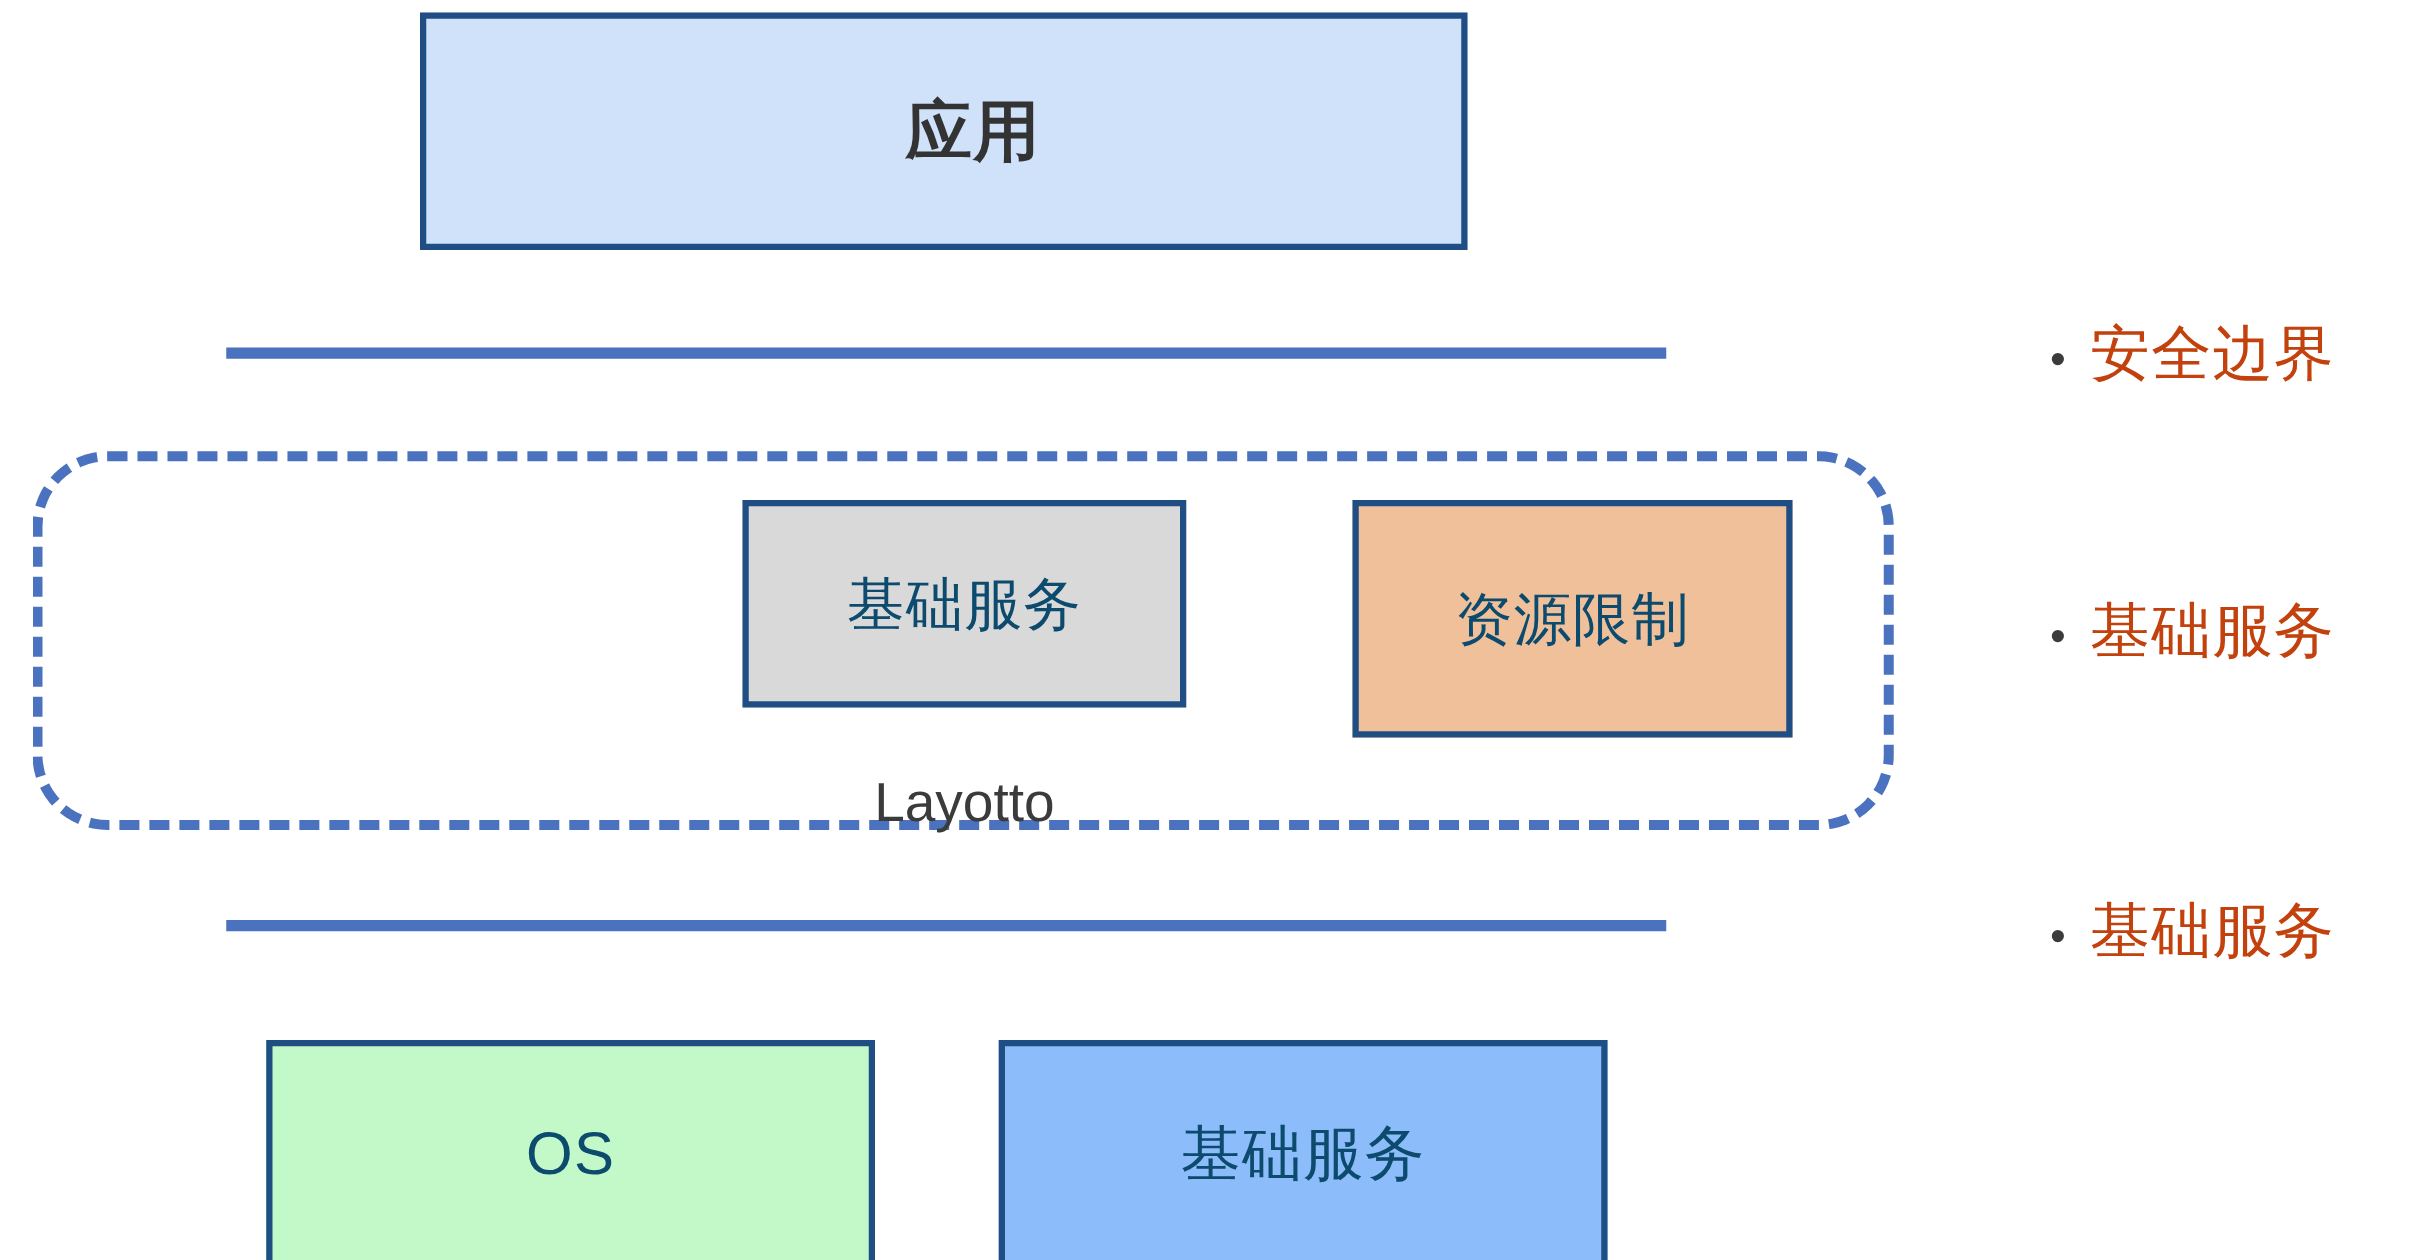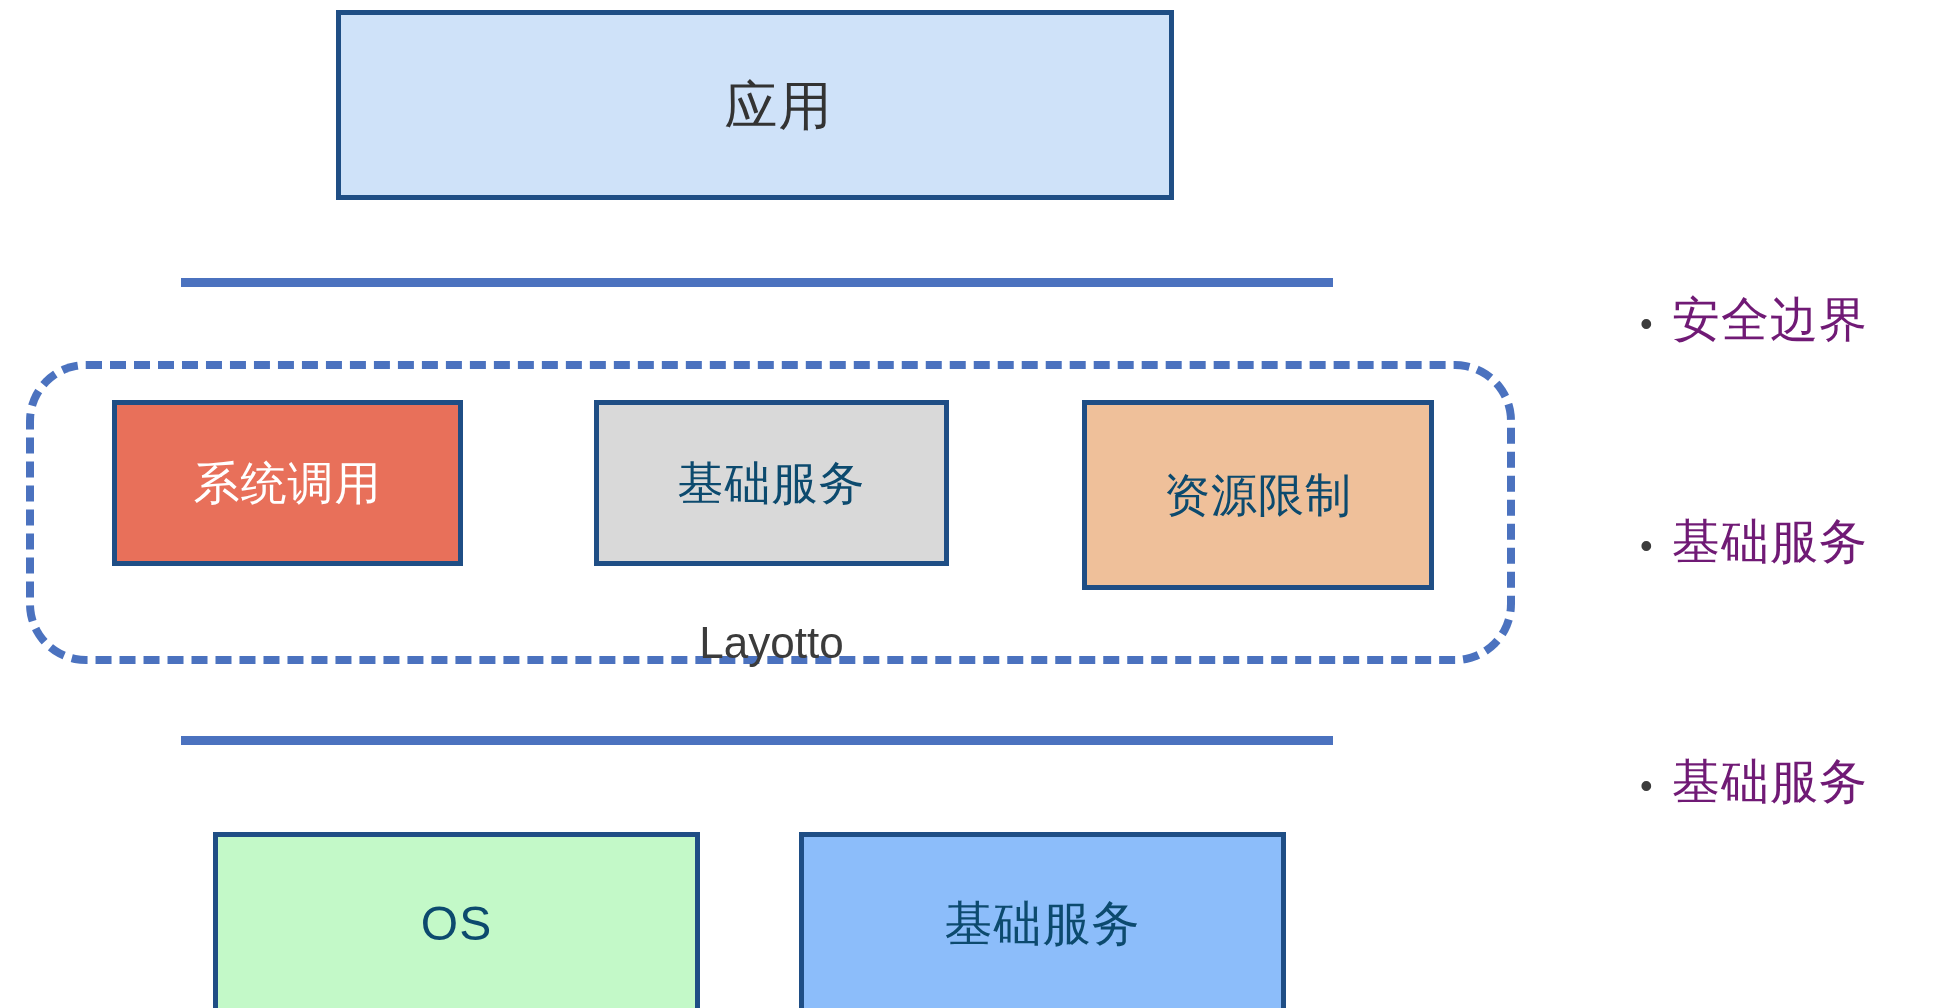--- a/index.html
+++ b/index.html
@@ -33,21 +33,21 @@
   }
 
   
   #app-box {
     left: 336px;
     top: 10px;
     width: 838px;
     height: 190px;
     background: #cfe2f9;
     font-size: 53px;
-    font-weight: 400;
+    font-weight: 700;
     color: #333333;
     padding-left: 47px;
   }
 
   
   .divider {
     position: absolute;
     left: 181px;
     width: 1152px;
     height: 9px;
@@ -141,41 +141,39 @@
     white-space: nowrap;
   }
   .bullet-dot {
     width: 32px;
     font-size: 36px;
     color: #3b3b3b;
     line-height: 1;
   }
   .bullet-text {
     font-size: 48px;
-    color: #701a75;
+    color: #c2410c;
     letter-spacing: 1px;
     line-height: 1;
-    margin-top: 36px;
   }
   #bullet-0 { top: 260px; }
   #bullet-1 { top: 482px; }
   #bullet-2 { top: 722px; }
 </style>
 </head>
 <body>
 
 <div id="canvas">
 
   <div class="box" id="app-box">应用</div>
 
   <div class="divider" id="divider-top"></div>
 
   <div id="layotto-container"></div>
 
-  <div class="box" id="syscall-box">系统调用</div>
 
   <div class="box" id="baseservice-box">基础服务</div>
 
   <div class="box" id="reslimit-box">资源限制</div>
 
   <div id="layotto-label">Layotto</div>
 
   <div class="divider" id="divider-bottom"></div>
 
   <div class="box" id="os-box">OS</div>

